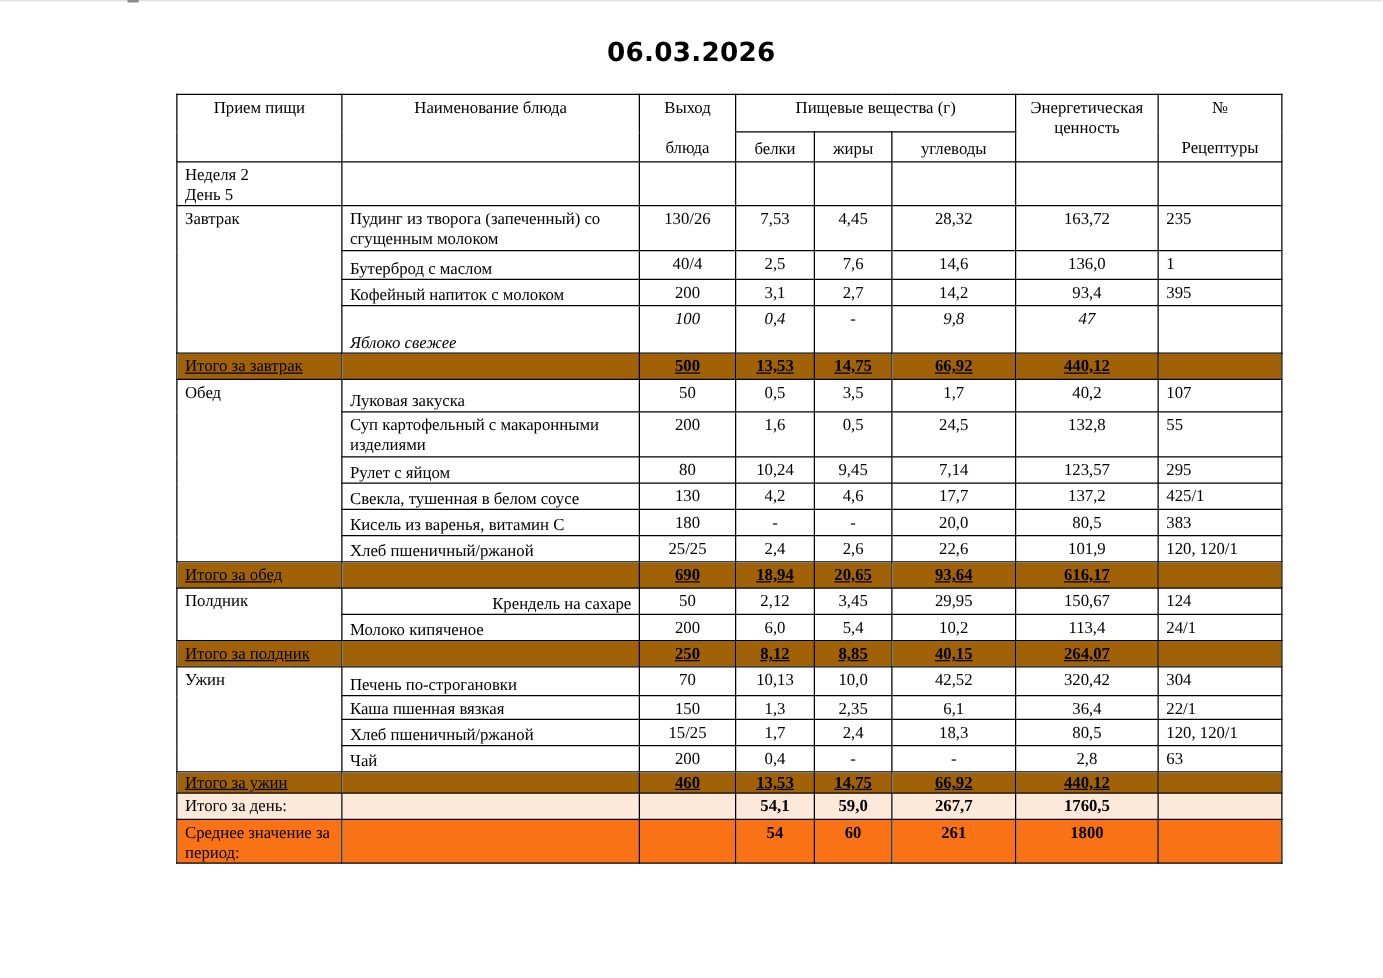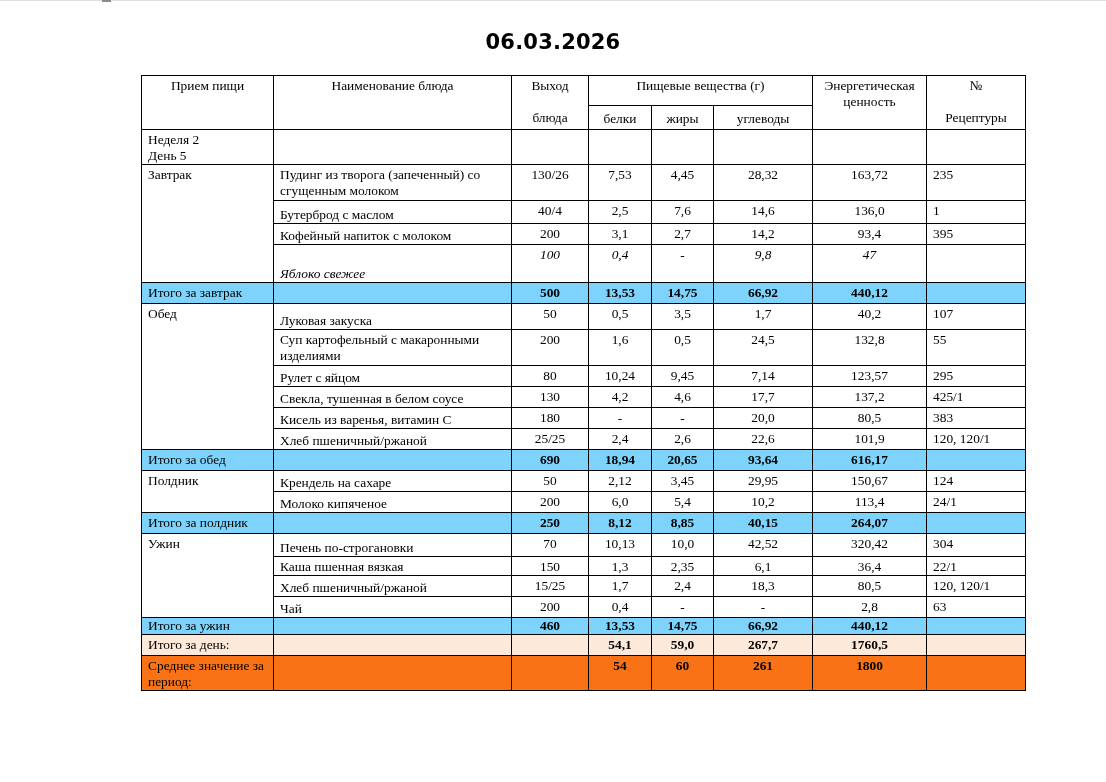--- a/index.html
+++ b/index.html
@@ -5,21 +5,21 @@
   html, body { margin: 0; padding: 0; background: #ffffff; }
   body { width: 1106px; height: 782px; position: relative; overflow: hidden; font-family: "Liberation Serif", serif; color: #000; }
   .topline { position: absolute; left: 0; top: 0; width: 1106px; height: 1px; background: #e0e0e0; }
   .topmark { position: absolute; left: 102px; top: 0; width: 9px; height: 2px; background: #8a8a8a; }
   .title { position: absolute; left: 0; width: 1106px; top: 30px; text-align: center; font-family: "DejaVu Sans", sans-serif; font-weight: bold; font-size: 21px; letter-spacing: 0.2px; }
   table { position: absolute; left: 141px; top: 75px; border-collapse: collapse; table-layout: fixed; width: 884px; font-size: 13.4px; }
   td { border: 1px solid #000; padding: 0 6px; vertical-align: top; line-height: 16px; overflow: hidden; }
   .c { text-align: center; }
   .l { text-align: left; }
   .b { font-weight: bold; }
-  .sub td { background: #7dd3fc; }
+  .sub td { background: #a16207; text-decoration: underline; }
   .day td { background: #fde9d9; }
   .avg td { background: #f97316; }
   .hdr td { padding-top: 2px; }
 </style>
 </head>
 <body>
 
 <div class="topline"></div>
 <div class="topmark"></div>
 
@@ -172,21 +172,21 @@
         <td></td>
         <td class="c b" style="vertical-align: middle;">690</td>
         <td class="c b" style="vertical-align: middle;">18,94</td>
         <td class="c b" style="vertical-align: middle;">20,65</td>
         <td class="c b" style="vertical-align: middle;">93,64</td>
         <td class="c b" style="vertical-align: middle;">616,17</td>
         <td></td>
       </tr>
       <tr style="height: 21px;">
         <td rowspan="2" class="l" style="padding-top: 2px;">Полдник</td>
-        <td class="l" style="vertical-align: bottom; padding-top: 2px;">Крендель на сахаре</td>
+        <td class="l" style="vertical-align: bottom; padding-top: 2px; text-align: right;">Крендель на сахаре</td>
         <td class="c" style="padding-top: 2px;">50</td>
         <td class="c" style="padding-top: 2px; margin-left: 16px;">2,12</td>
         <td class="c" style="padding-top: 2px;">3,45</td>
         <td class="c" style="padding-top: 2px;">29,95</td>
         <td class="c" style="padding-top: 2px;">150,67</td>
         <td class="l" style="padding-top: 2px;">124</td>
       </tr>
       <tr style="height: 21px;">
         <td class="l" style="vertical-align: bottom; padding-top: 2px;">Молоко кипяченое</td>
         <td class="c" style="padding-top: 2px;">200</td>

